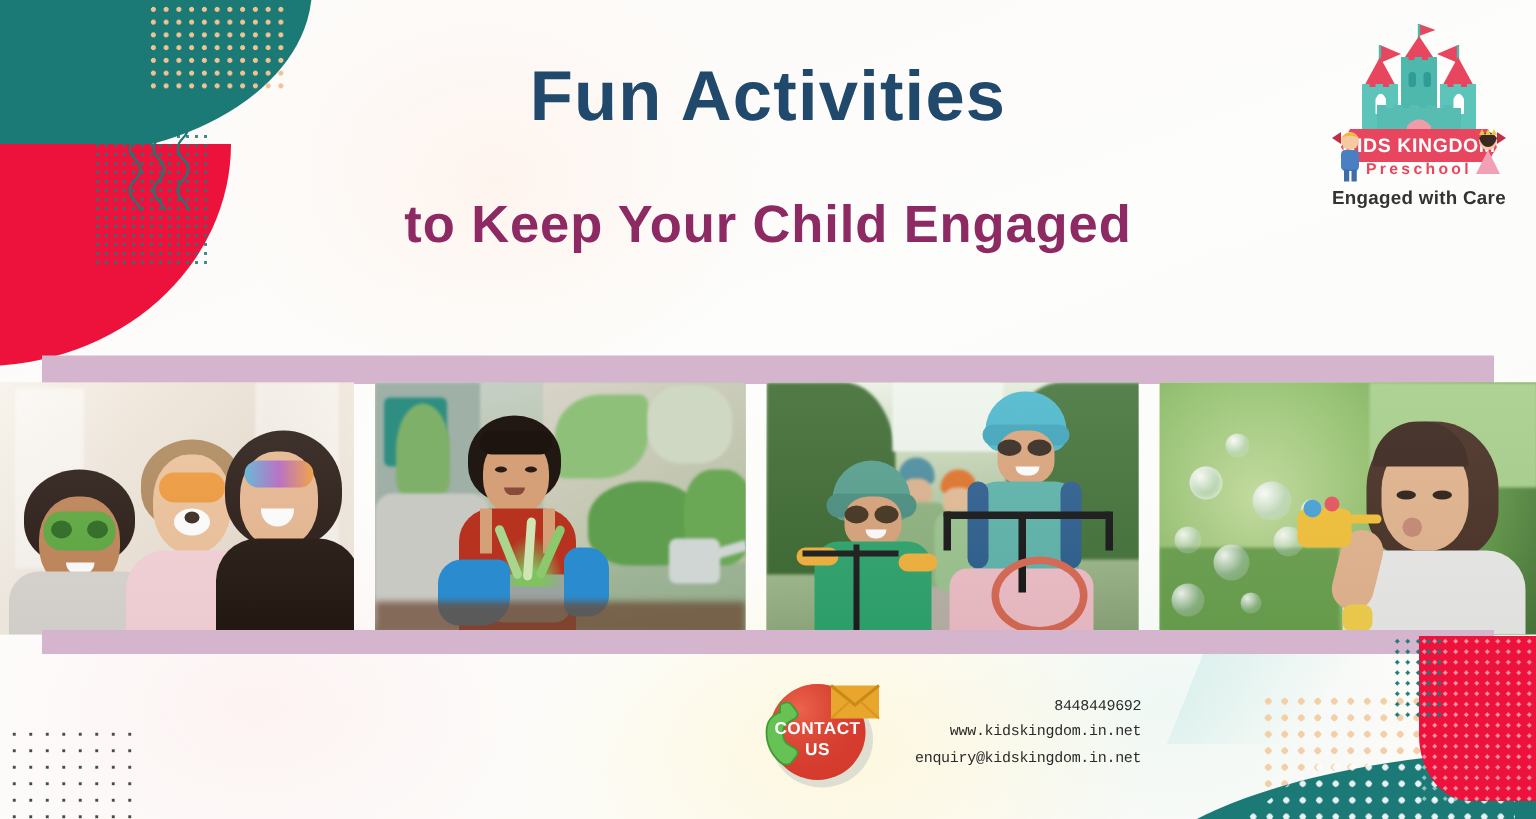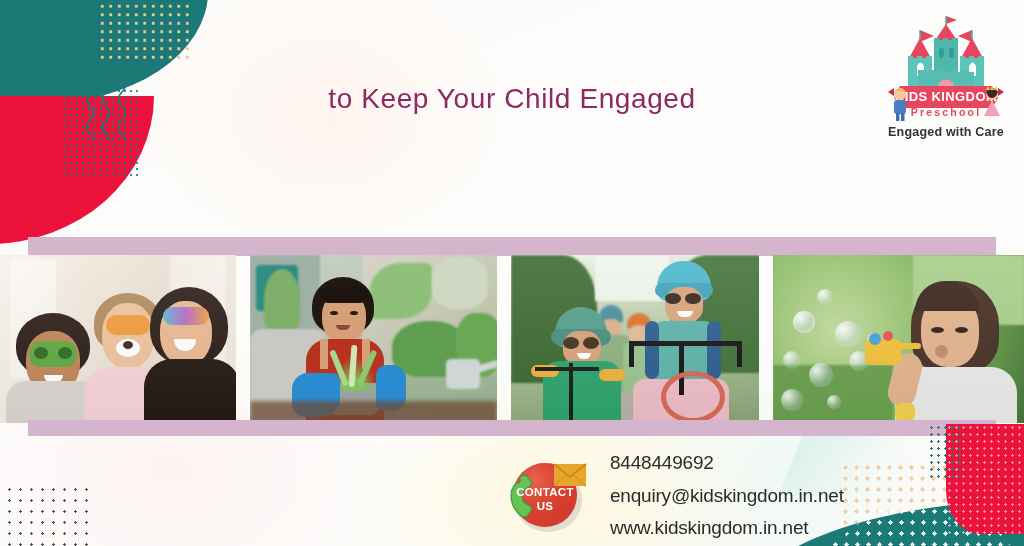--- a/index.html
+++ b/index.html
@@ -95,21 +95,21 @@
     transform:skewX(-22deg);
   }
 
   
   .headline { position:absolute; left:0; top:40px; width:1024px; text-align:center; }
   .hl-line1 {
     font-size:47px; font-weight:700; color:#21496b;
     letter-spacing:.8px; line-height:1.0;
   }
   .hl-line2 {
-    font-size:28px; font-weight:400; color:#8d2a63;
+    font-size:35px; font-weight:700; color:#8d2a63;
     letter-spacing:.6px; line-height:1.0; margin-top:45px;
   }
 
   
   .logo { position:absolute; right:8px; top:12px; width:140px; height:160px; text-align:center; }
   .logo-castle { width:140px; height:112px; display:block; }
   .logo-tag {
     font-size:12.5px; font-weight:700; color:#333; letter-spacing:.2px;
     margin-top:1px;
   }
@@ -136,21 +136,21 @@
   .p3 { background:linear-gradient(170deg,#dfe7da,#8fae76 50%,#6f8f5d); }
   
   .p4 { background:linear-gradient(150deg,#cfe0b6,#9fc47c 45%,#7fae63); }
 
   .ph { position:absolute; }
   .blur { filter:blur(1.2px); }
 
   
   .contact { position:absolute; left:500px; top:447px; display:flex; align-items:center; gap:18px; }
   .badge { width:92px; height:84px; position:relative; flex:0 0 auto; }
-  .contact-lines { font-family:Liberation Sans, sans-serif; font-size:19px; color:#2b2b2b; line-height:1.72; letter-spacing:-.2px; }
+  .contact-lines { font-family:Liberation Mono, monospace; font-size:10px; color:#2b2b2b; line-height:1.72; letter-spacing:-.2px;text-align:right; }
   .contact-lines div { white-space:nowrap; }
 </style>
 </head>
 <body>
 
 <div id="poster">
 
   <div class="deco tl-teal"></div>
   <div class="deco tl-red"></div>
   <div class="deco tl-dotgrid-orange"></div>
@@ -158,20 +158,21 @@
   <div class="deco tl-dotgrid-teal"></div>
   <svg class="deco tl-waves" viewBox="0 0 48 70">
     <g fill="none" stroke="#1b7a76" stroke-width="1.5" stroke-linecap="round">
       <path d="M6 2 q7 7 0 14 q-7 7 0 14 q7 7 0 14 q-7 7 0 14 q3 3 4 6"></path>
       <path d="M22 2 q7 7 0 14 q-7 7 0 14 q7 7 0 14 q-7 7 0 14 q3 3 4 6"></path>
       <path d="M38 2 q7 7 0 14 q-7 7 0 14 q7 7 0 14 q-7 7 0 14 q3 3 4 6"></path>
     </g>
   </svg>
 
   <div class="headline">
+    <div class="hl-line1">Fun Activities</div>
     <div class="hl-line2">to Keep Your Child Engaged</div>
   </div>
 
   <div class="logo">
     <svg class="logo-castle" viewBox="0 0 140 112">
 
       <g fill="#e8465f">
         <path d="M44 18 l14 6 -14 6 z"></path>
           <path d="M96 18 l-14 6 14 6 z"></path>
         <path d="M70 4 l11 4 -11 4 z"></path>
@@ -418,18 +419,18 @@
           <rect x="54" y="10" width="32" height="22" rx="1.5" fill="#e8a72c"></rect>
           <path d="M54 10 L70 23 L86 10" fill="none" stroke="#c98a18" stroke-width="2"></path>
           <path d="M54 32 L66 21 M86 32 L74 21" stroke="#d6971f" stroke-width="1.4" fill="none"></path>
         </g>
         <text x="45" y="42" font-family="Liberation Sans, sans-serif" font-size="11.5" font-weight="700" fill="#ffffff" text-anchor="middle" letter-spacing=".3">CONTACT</text>
         <text x="45" y="56" font-family="Liberation Sans, sans-serif" font-size="11.5" font-weight="700" fill="#ffffff" text-anchor="middle" letter-spacing=".3">US</text>
       </svg>
     </div>
     <div class="contact-lines">
       <div>8448449692</div>
+      <div>www.kidskingdom.in.net</div>
       <div>enquiry@kidskingdom.in.net</div>
-      <div>www.kidskingdom.in.net</div>
     </div>
   </div>
 
 </div>
 
 </body></html>

